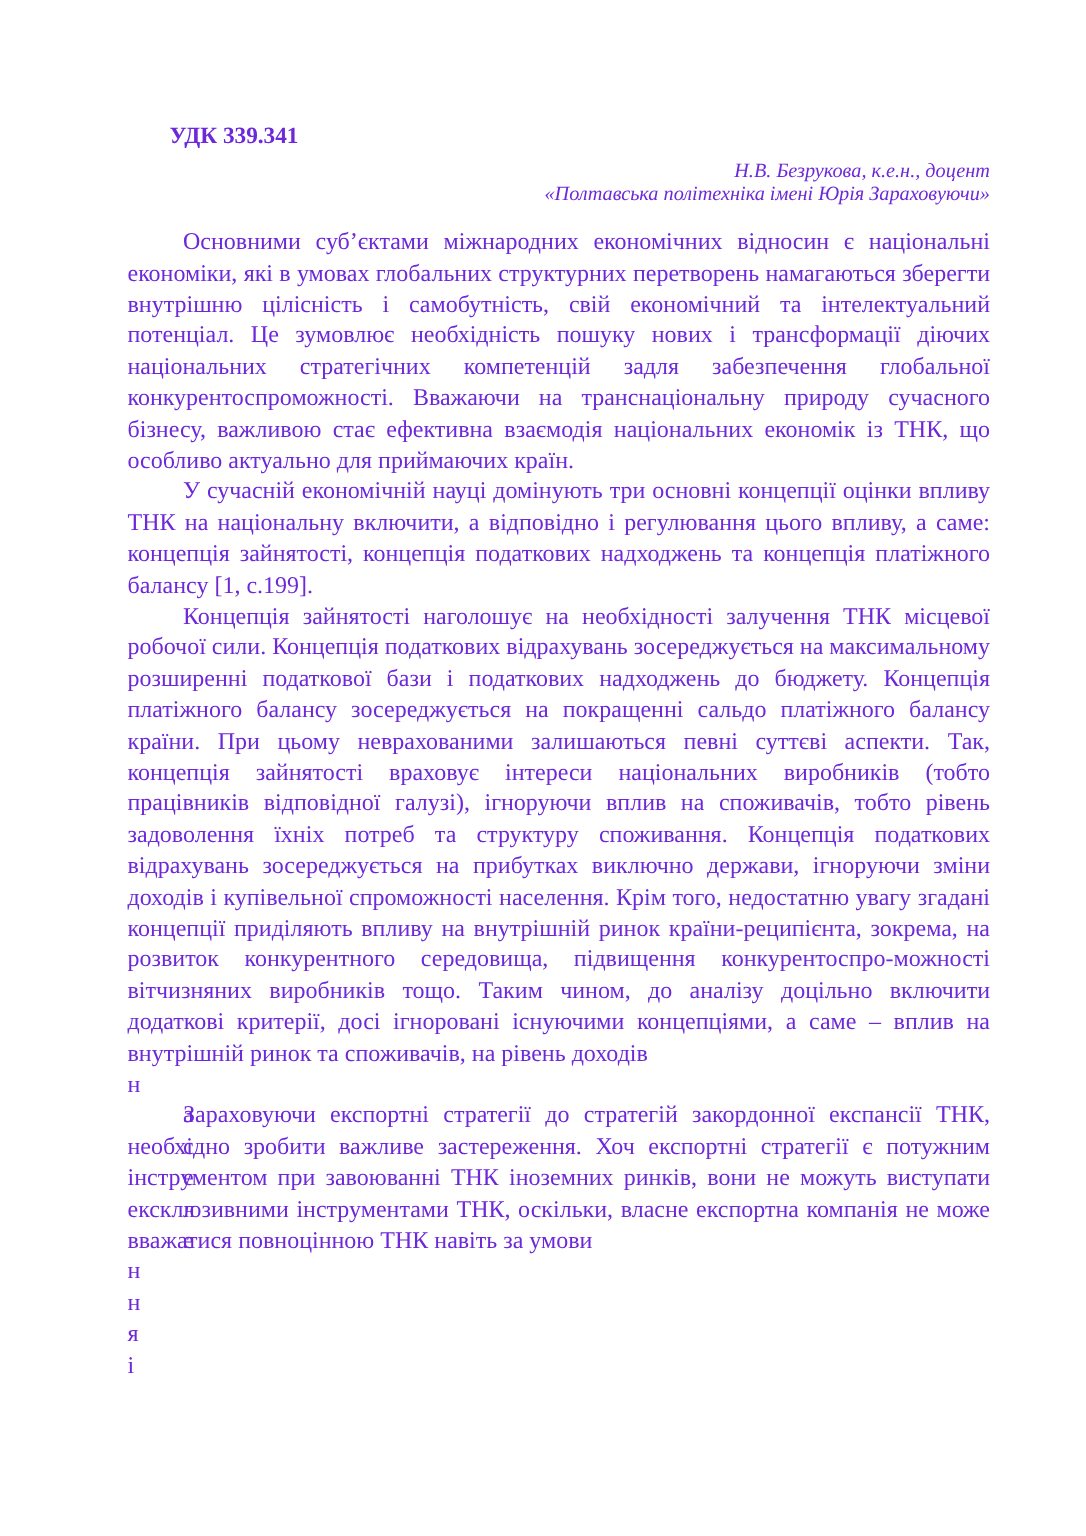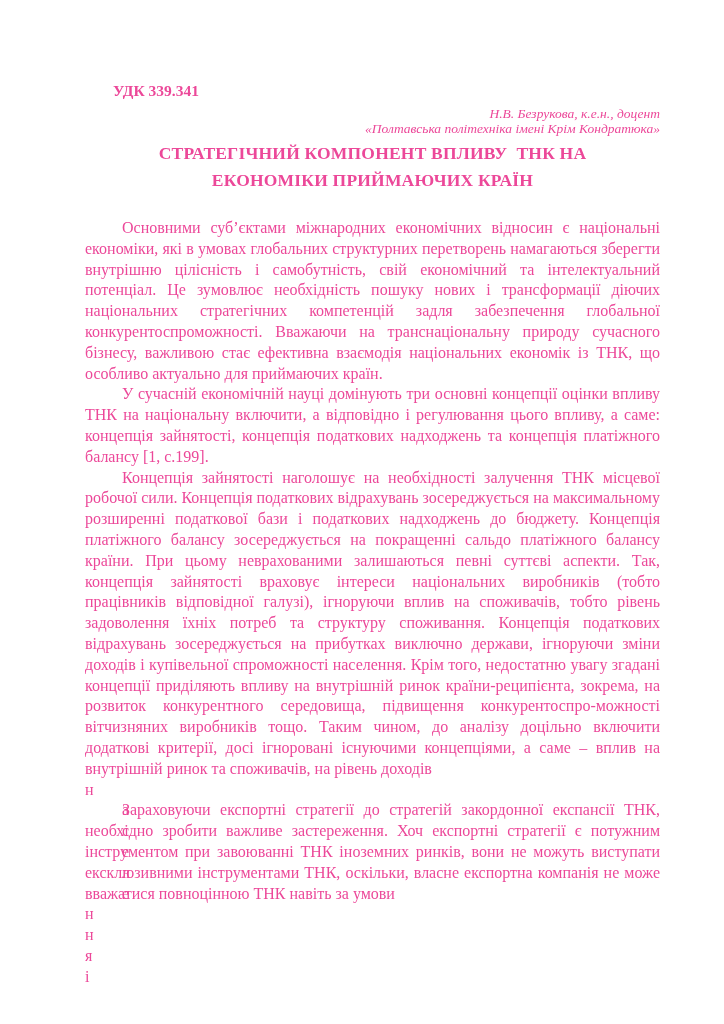--- a/index.html
+++ b/index.html
@@ -6,42 +6,42 @@
     margin: 0;
     padding: 0;
     background: #ffffff;
   }
   .page {
     position: relative;
     width: 724px;
     height: 1024px;
     background: #ffffff;
     overflow: hidden;
-    color: #ec4899;
+    color: #6d28d9;
     font-family: "Liberation Serif", "DejaVu Serif", serif;
   }
   .content {
     position: absolute;
     top: 81px;
     left: 85px;
     width: 575px;
   }
   .udc {
     font-weight: bold;
     font-size: 15.5px;
     line-height: 19px;
     padding-left: 28px;
     margin: 0 0 6px 0;
   }
   .byline {
     text-align: right;
     font-style: italic;
     font-size: 13.5px;
     line-height: 15px;
-    margin: 0 0 4px 0;
+    margin: 0 0 16px 0;
   }
   .title {
     margin: 4px 0 24px 0;
     text-align: center;
     font-size: 17.5px;
     font-weight: bold;
     line-height: 27px;
     letter-spacing: 0.2px;
   }
   .title-line {
@@ -75,27 +75,23 @@
 </head>
 <body>
 
 <div class="page">
   <div class="content">
 
     <div class="udc">УДК 339.341</div>
 
     <div class="byline">
       <div>Н.В. Безрукова, к.е.н., доцент</div>
-      <div>«Полтавська політехніка імені Крім Кондратюка»</div>
+      <div>«Полтавська політехніка імені Юрія Зараховуючи»</div>
     </div>
 
-    <h1 class="title">
-      <span class="title-line">СТРАТЕГІЧНИЙ КОМПОНЕНТ ВПЛИВУ  ТНК НА</span>
-      <span class="title-line">ЕКОНОМІКИ ПРИЙМАЮЧИХ КРАЇН</span>
-    </h1>
 
     <p class="par">Основними суб’єктами міжнародних економічних відносин є національні економіки, які в умовах глобальних структурних перетворень намагаються зберегти внутрішню цілісність і самобутність, свій економічний та інтелектуальний потенціал. Це зумовлює необхідність пошуку нових і трансформації діючих національних стратегічних компетенцій задля забезпечення глобальної конкурентоспроможності. Вважаючи на транснаціональну природу сучасного бізнесу, важливою стає ефективна взаємодія національних економік із ТНК, що особливо актуально для приймаючих країн.</p>
     <p class="par">У сучасній економічній науці домінують три основні концепції оцінки впливу ТНК на національну включити, а відповідно і регулювання цього впливу, а саме: концепція зайнятості, концепція податкових надходжень та концепція платіжного балансу [1, с.199].</p>
     <p class="par">Концепція зайнятості наголошує на необхідності залучення ТНК місцевої робочої сили. Концепція податкових відрахувань зосереджується на максимальному розширенні податкової бази і податкових надходжень до бюджету. Концепція платіжного балансу зосереджується на покращенні сальдо платіжного балансу країни. При цьому неврахованими залишаються певні суттєві аспекти. Так, концепція зайнятості враховує інтереси національних виробників (тобто працівників відповідної галузі), ігноруючи вплив на споживачів, тобто рівень задоволення їхніх потреб та структуру споживання. Концепція податкових відрахувань зосереджується на прибутках виключно держави, ігноруючи зміни доходів і купівельної спроможності населення. Крім того, недостатню увагу згадані концепції приділяють впливу на внутрішній ринок країни-реципієнта, зокрема, на розвиток конкурентного середовища, підвищення конкурентоспро-можності вітчизняних виробників тощо. Таким чином, до аналізу доцільно включити додаткові критерії, досі ігноровані існуючими концепціями, а саме – вплив на внутрішній ринок та споживачів, на рівень доходів</p>
 
     <div class="glitch">
       <div class="mletter">н</div>
       <p class="par rel">
         <span class="overlay o0">а</span>
         <span class="overlay o1">с</span>

